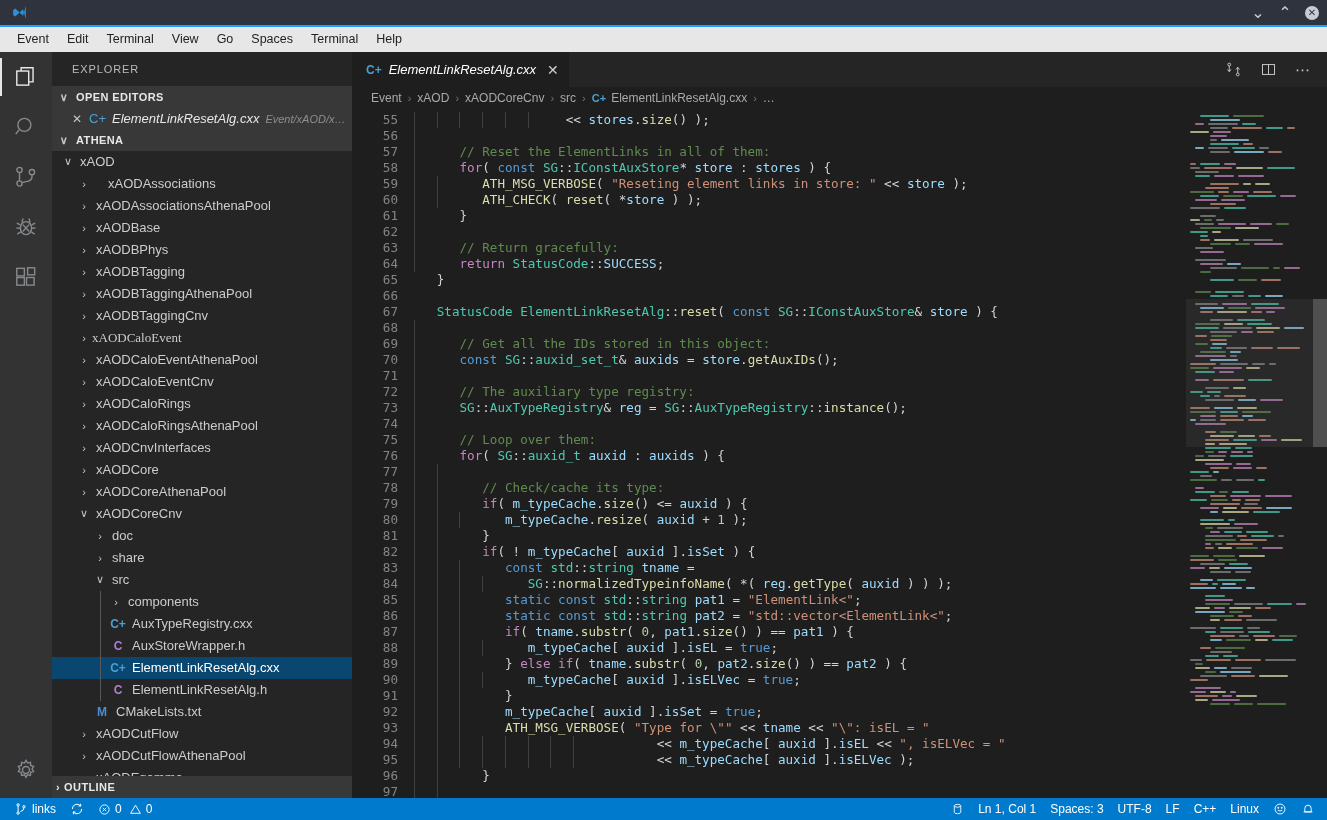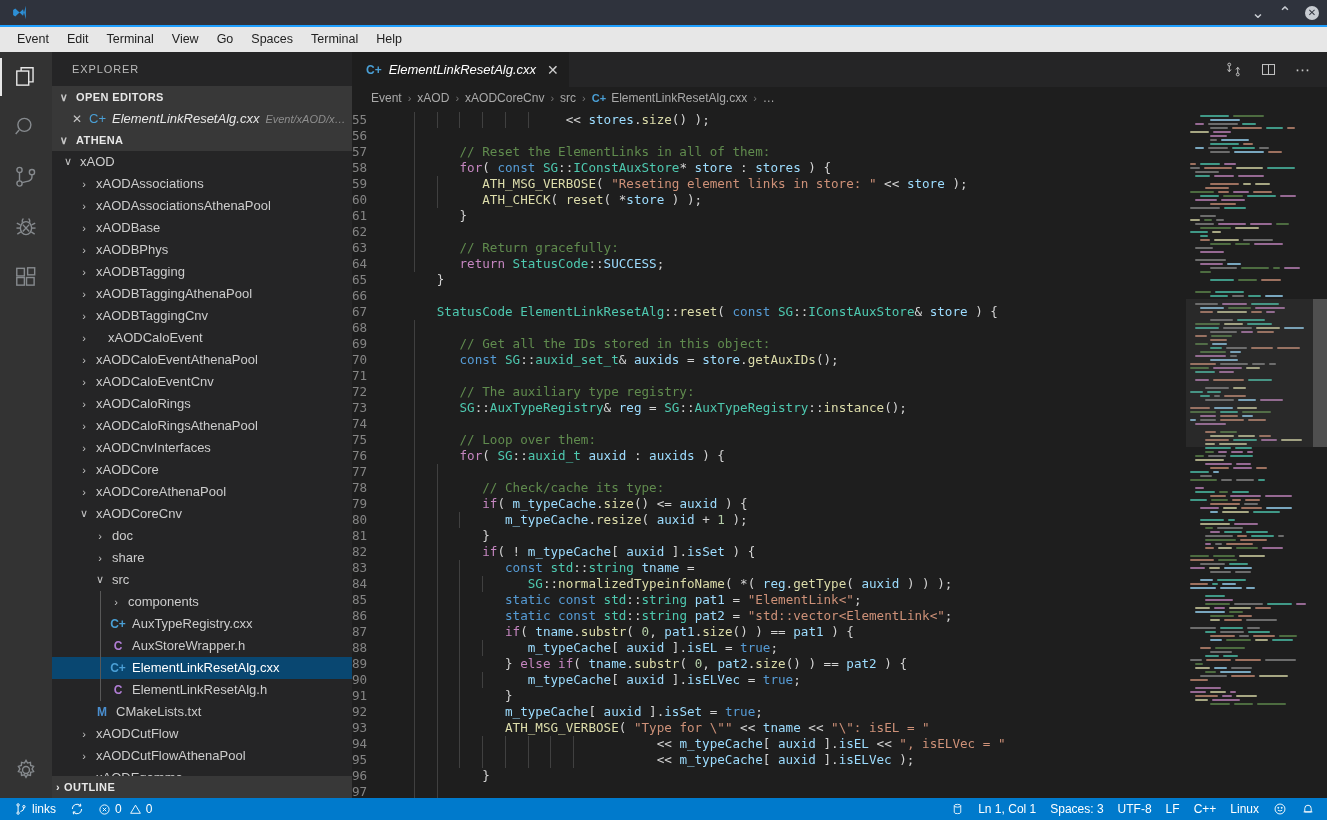--- a/index.html
+++ b/index.html
@@ -118,21 +118,21 @@
   .bc-item { cursor: pointer; display: flex; align-items: center; gap: 5px; }
   .bc-sep { color: #767676; font-size: 11px; }
   .bc-item .ficon { font-size: 11px; font-weight: bold; }
 
   .codearea { flex: 1 1 auto; position: relative; overflow: hidden; display: flex; }
   .codewrap { flex: 1 1 auto; position: relative; overflow: hidden; }
   .code {
     font-family: "DejaVu Sans Mono", monospace; font-size: 12.6px; line-height: 16px;
     white-space: pre; color: #d4d4d4;
   }
-  .ln { position: absolute; left: 0; width: 46px; text-align: left; color: #858585; }
+  .ln { position: absolute; left: 0; width: 46px; text-align: right; color: #858585; }
   .cl { position: absolute; left: 62px; }
   .row { position: absolute; left: 0; right: 0; height: 16px; }
   .ind { position: absolute; width: 1px; top: 0; height: 16px; background: #404040; }
 
   
   .c-com  { color: #608b4e; }
   .c-kw   { color: #c586c0; }
   .c-kw2  { color: #569cd6; }
   .c-typ  { color: #4ec9b0; }
   .c-str  { color: #ce9178; }
@@ -277,21 +277,21 @@
 
       <div class="tree" id="filetree">
           <div class="tree-row">
             <div style="width: 8px; flex: 0 0 8px;"></div>
             <span class="tw">∨</span>
             <span style="margin-left: 4px;">xAOD</span>
           </div>
           <div class="tree-row">
             <div style="width: 24px; flex: 0 0 24px;"></div>
             <span class="tw">›</span>
-            <span style="margin-left: 4px;">xAODAssociations</span>
+            <span style="margin-left: 16px;">xAODAssociations</span>
           </div>
           <div class="tree-row">
             <div style="width: 24px; flex: 0 0 24px;"></div>
             <span class="tw">›</span>
             <span style="margin-left: 4px;">xAODAssociationsAthenaPool</span>
           </div>
           <div class="tree-row">
             <div style="width: 24px; flex: 0 0 24px;"></div>
             <span class="tw">›</span>
             <span style="margin-left: 4px;">xAODBase</span>
@@ -312,21 +312,21 @@
             <span style="margin-left: 4px;">xAODBTaggingAthenaPool</span>
           </div>
           <div class="tree-row">
             <div style="width: 24px; flex: 0 0 24px;"></div>
             <span class="tw">›</span>
             <span style="margin-left: 4px;">xAODBTaggingCnv</span>
           </div>
           <div class="tree-row">
             <div style="width: 24px; flex: 0 0 24px;"></div>
             <span class="tw">›</span>
-            <span style="margin-left: 16px;">xAODCaloEvent</span>
+            <span style="margin-left: 0; font-family: Liberation Serif, serif;">xAODCaloEvent</span>
           </div>
           <div class="tree-row">
             <div style="width: 24px; flex: 0 0 24px;"></div>
             <span class="tw">›</span>
             <span style="margin-left: 4px;">xAODCaloEventAthenaPool</span>
           </div>
           <div class="tree-row">
             <div style="width: 24px; flex: 0 0 24px;"></div>
             <span class="tw">›</span>
             <span style="margin-left: 4px;">xAODCaloEventCnv</span>

